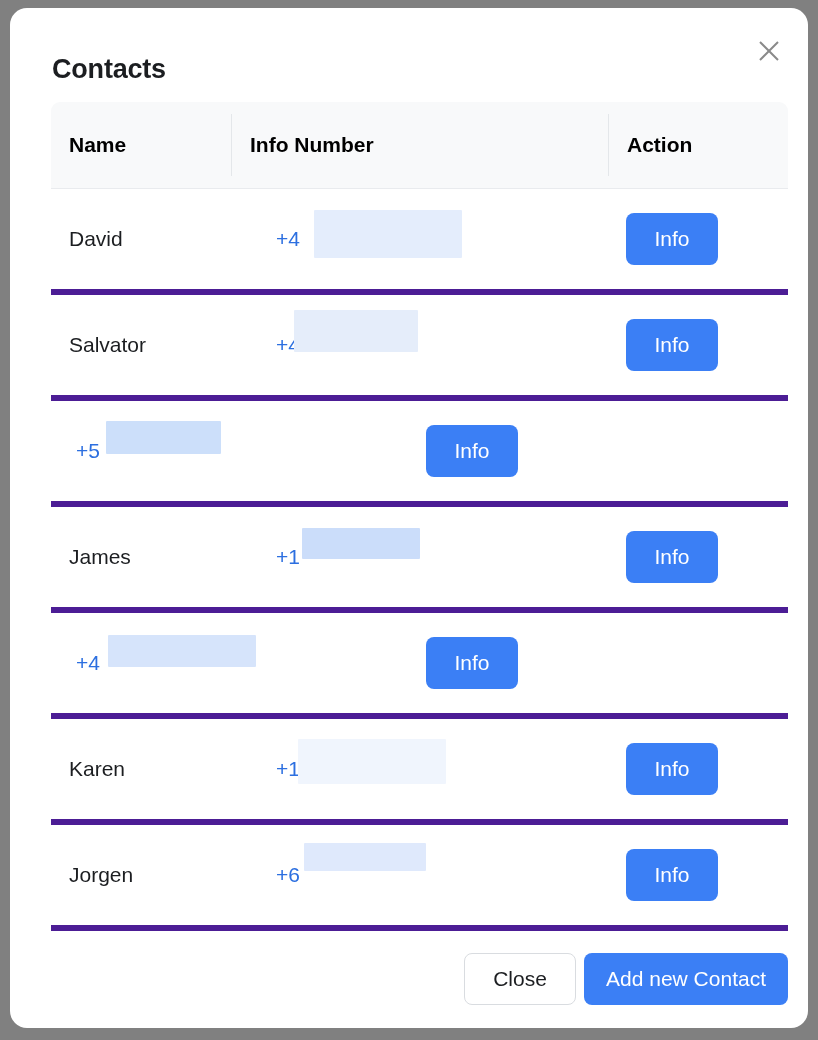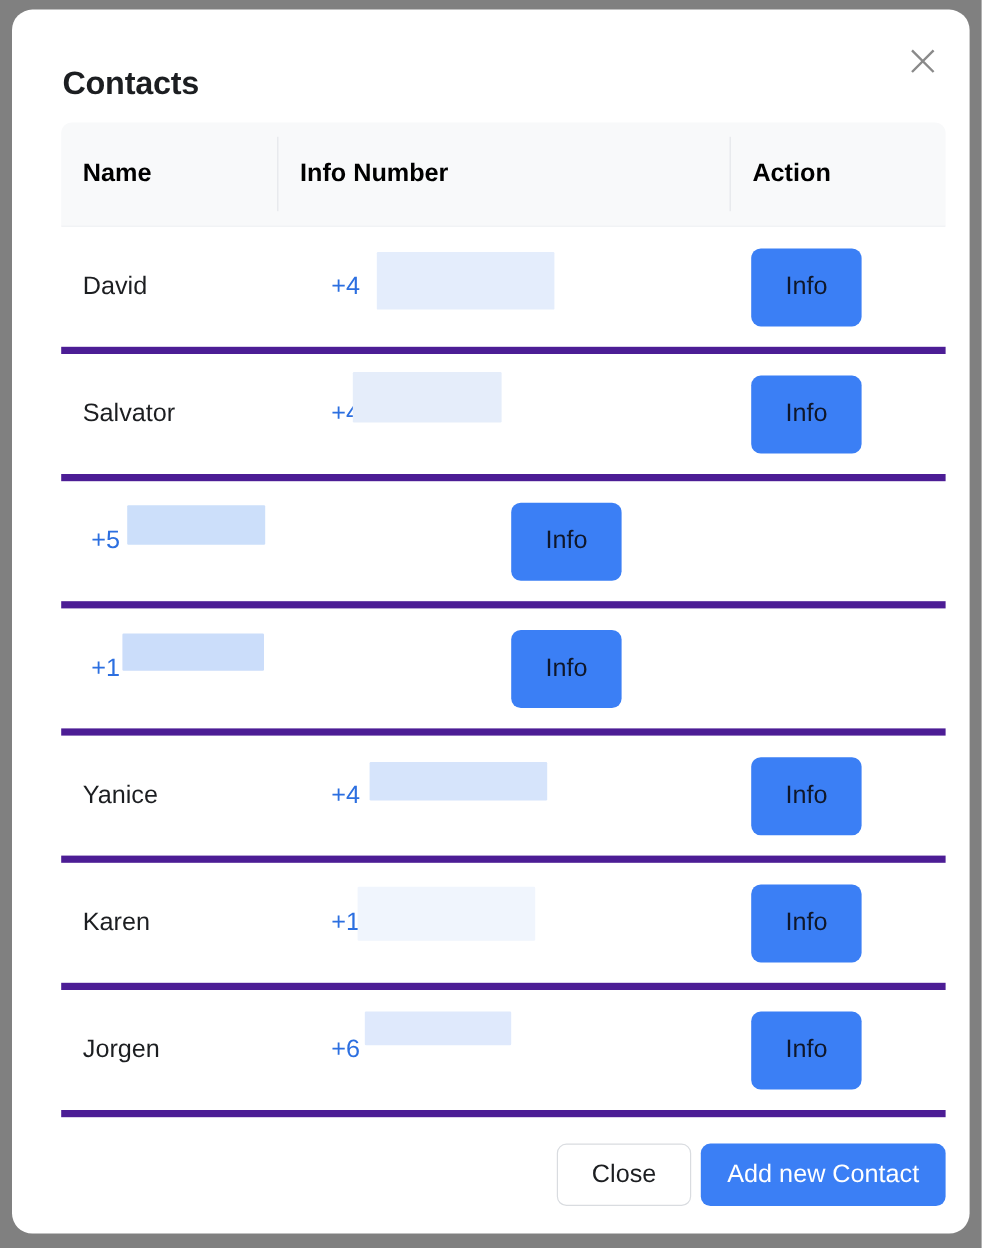--- a/index.html
+++ b/index.html
@@ -127,25 +127,25 @@
   }
   .redact {
     position: absolute;
     border-radius: 1px;
     pointer-events: none;
   }
 
   
   .info-btn {
     width: 92px;
-    height: 65px;
+    height: 52px;
     border: none;
     border-radius: 8px;
     background: #3b7ff5;
-    color: #0f172a;
+    color: #ffffff;
     font-size: 21px;
     font-family: "Liberation Sans", sans-serif;
     cursor: pointer;
     line-height: 52px;
     padding: 0;
     text-align: center;
   }
 
   
   .footer {
@@ -228,29 +228,29 @@
         </div>
         <div class="trow">
           <div class="td td-phone">
             <span class="phone">+5<span class="redact" style="left: 30px; top: -17px; width: 115px; height: 33px; background: rgb(204, 223, 250);"></span></span>
           </div>
           <div class="td td-action">
             <button class="info-btn">Info</button>
           </div>
         </div>
         <div class="trow">
+          <div class="td td-name">James</div>
           <div class="td td-phone">
             <span class="phone">+1<span class="redact" style="left: 26px; top: -16px; width: 118px; height: 31px; background: rgb(203, 221, 250);"></span></span>
           </div>
           <div class="td td-action">
             <button class="info-btn">Info</button>
           </div>
         </div>
         <div class="trow">
-          <div class="td td-name">Yanice</div>
           <div class="td td-phone">
             <span class="phone">+4<span class="redact" style="left: 32px; top: -15px; width: 148px; height: 32px; background: rgb(214, 228, 251);"></span></span>
           </div>
           <div class="td td-action">
             <button class="info-btn">Info</button>
           </div>
         </div>
         <div class="trow">
           <div class="td td-name">Karen</div>
           <div class="td td-phone">

